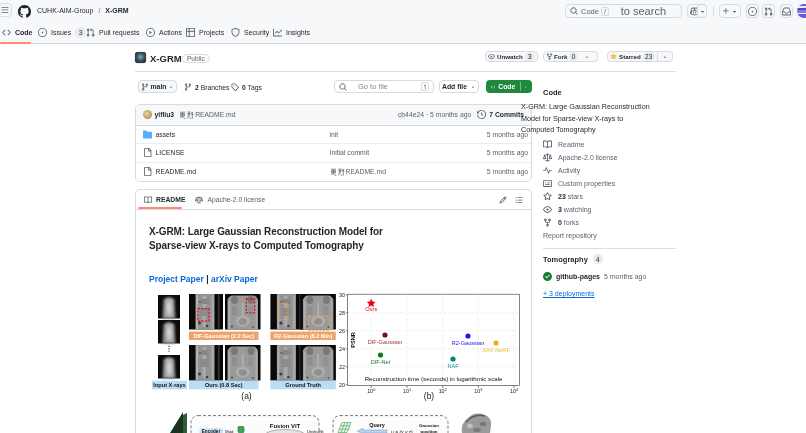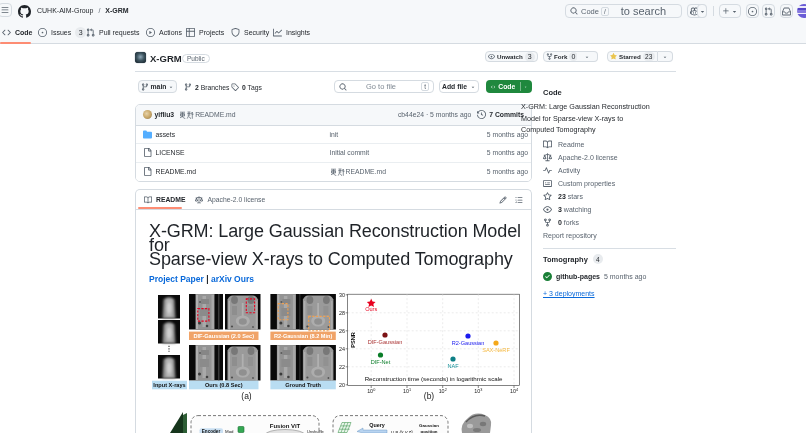--- a/index.html
+++ b/index.html
@@ -189,21 +189,21 @@
 <div class="abs" style="left:231px;top:81px;height:12px;display:flex;align-items:center;gap:3px;">
   <svg width="8" height="8" viewBox="0 0 16 16" fill="#59636e">
       <path d="M1 7.775V2.75C1 1.784 1.784 1 2.75 1h5.025c.464 0 .91.184 1.238.513l6.25 6.25a1.75 1.75 0 0 1 0 2.474l-5.026 5.026a1.75 1.75 0 0 1-2.474 0l-6.25-6.25A1.752 1.752 0 0 1 1 7.775Zm1.5 0c0 .066.026.13.073.177l6.25 6.25a.25.25 0 0 0 .354 0l5.025-5.025a.25.25 0 0 0 0-.354l-6.25-6.25a.25.25 0 0 0-.177-.073H2.75a.25.25 0 0 0-.25.25ZM6 5a1 1 0 1 1 0 2 1 1 0 0 1 0-2Z"></path>
     </svg>
   <span style="font-size:6.8px;color:#25292e;"><b>0</b> Tags</span>
 </div>
 <div class="abs" style="left:334px;top:80px;width:100px;height:13px;border:1px solid #d5dbe1;border-radius:4px;background:#fff;display:flex;align-items:center;padding:0 4px;">
   <svg width="8" height="8" viewBox="0 0 16 16" fill="#59636e">
       <path d="M10.68 11.74a6 6 0 0 1-7.922-8.982 6 6 0 0 1 8.982 7.922l3.04 3.04a.749.749 0 0 1-.326 1.275.749.749 0 0 1-.734-.215ZM11.5 7a4.499 4.499 0 1 0-8.997 0A4.499 4.499 0 0 0 11.5 7Z"></path>
     </svg>
-  <span style="font-size:7.5px;color:#808a94;margin-left:19px;flex:1;">Go to file</span>
+  <span style="font-size:7.5px;color:#808a94;margin-left:11px;flex:1;">Go to file</span>
   <span style="font-size:6.5px;color:#59636e;border:1px solid #d5dbe1;border-radius:2px;padding:0 2px;height:9px;line-height:8px;">t</span>
 </div>
 <div class="abs btn" style="left:439px;top:80px;width:40px;height:13px;justify-content:center;gap:3px;background:#fff;white-space:nowrap;">
   <span style="font-size:6.8px;font-weight:bold;color:#25292e;">Add file</span>
   <svg width="6" height="6" viewBox="0 0 16 16" fill="#59636e">
       <path d="m4.427 7.427 3.396 3.396a.25.25 0 0 0 .354 0l3.396-3.396A.25.25 0 0 0 11.396 7H4.604a.25.25 0 0 0-.177.427Z"></path>
     </svg>
 </div>
 <div class="abs" style="left:486px;top:80px;width:46px;height:13px;background:#1f883d;border-radius:4px;display:flex;align-items:center;padding:0 5px;gap:3px;">
   <svg width="8" height="8" viewBox="0 0 16 16" fill="#fff">
@@ -286,22 +286,22 @@
   <span style="flex:1;"></span>
   <svg width="8" height="8" viewBox="0 0 16 16" fill="#59636e">
       <path d="M11.013 1.427a1.75 1.75 0 0 1 2.474 0l1.086 1.086a1.75 1.75 0 0 1 0 2.474l-8.61 8.61c-.21.21-.47.364-.756.445l-3.251.93a.75.75 0 0 1-.927-.928l.929-3.25c.081-.286.235-.547.445-.758l8.61-8.61Zm.176 4.823L9.75 4.81l-6.286 6.287a.253.253 0 0 0-.064.108l-.558 1.953 1.953-.558a.253.253 0 0 0 .108-.064Zm1.238-3.763a.25.25 0 0 0-.354 0L10.811 3.75l1.439 1.44 1.263-1.263a.25.25 0 0 0 0-.354Z"></path>
     </svg>
   <svg style="margin-left:8px;" width="8" height="8" viewBox="0 0 16 16" fill="#59636e">
       <path d="M5.75 2.5h8.5a.75.75 0 0 1 0 1.5h-8.5a.75.75 0 0 1 0-1.5Zm0 5h8.5a.75.75 0 0 1 0 1.5h-8.5a.75.75 0 0 1 0-1.5Zm0 5h8.5a.75.75 0 0 1 0 1.5h-8.5a.75.75 0 0 1 0-1.5ZM2 14a1 1 0 1 1 0-2 1 1 0 0 1 2 0Zm1-6a1 1 0 1 1-2 0 1 1 0 0 1 2 0ZM2 4a1 1 0 1 1 0-2 1 1 0 0 1 0 2Z"></path>
     </svg>
 </div>
 <div class="abs" style="left:138px;top:207px;width:44px;height:2px;background:#fd8c73;border-radius:2px;"></div>
 
-<div class="abs" style="left:149px;top:225px;width:380px;font-size:18px;font-weight:normal;color:#1f2328;line-height:13.8px;letter-spacing:-0.1px;">X-GRM: Large Gaussian Reconstruction Model for<br>Sparse-view X-rays to Computed Tomography</div>
-<div class="abs" style="left:149px;top:274px;font-size:8.5px;font-weight:bold;"><span style="color:#0969da;">Project Paper</span> <span style="color:#1f2328;">|</span> <span style="color:#0969da;">arXiv Ours</span></div>
+<div class="abs" style="left:149px;top:225px;width:380px;font-size:10px;font-weight:bold;color:#1f2328;line-height:13.8px;letter-spacing:-0.1px;">X-GRM: Large Gaussian Reconstruction Model for<br>Sparse-view X-rays to Computed Tomography</div>
+<div class="abs" style="left:149px;top:274px;font-size:8.5px;font-weight:bold;"><span style="color:#0969da;">Project Paper</span> <span style="color:#1f2328;">|</span> <span style="color:#0969da;">arXiv Paper</span></div>
 
 <svg class="abs" style="left:135px;top:290px;" width="397" height="115" viewBox="0 0 397 115">
   <defs>
     <filter id="soft" x="-20%" y="-20%" width="140%" height="140%">
         <feGaussianBlur stdDeviation="0.7"></feGaussianBlur>
       </filter>
     <filter id="soft2" x="-20%" y="-20%" width="140%" height="140%">
         <feGaussianBlur stdDeviation="1.1"></feGaussianBlur>
       </filter>
 

